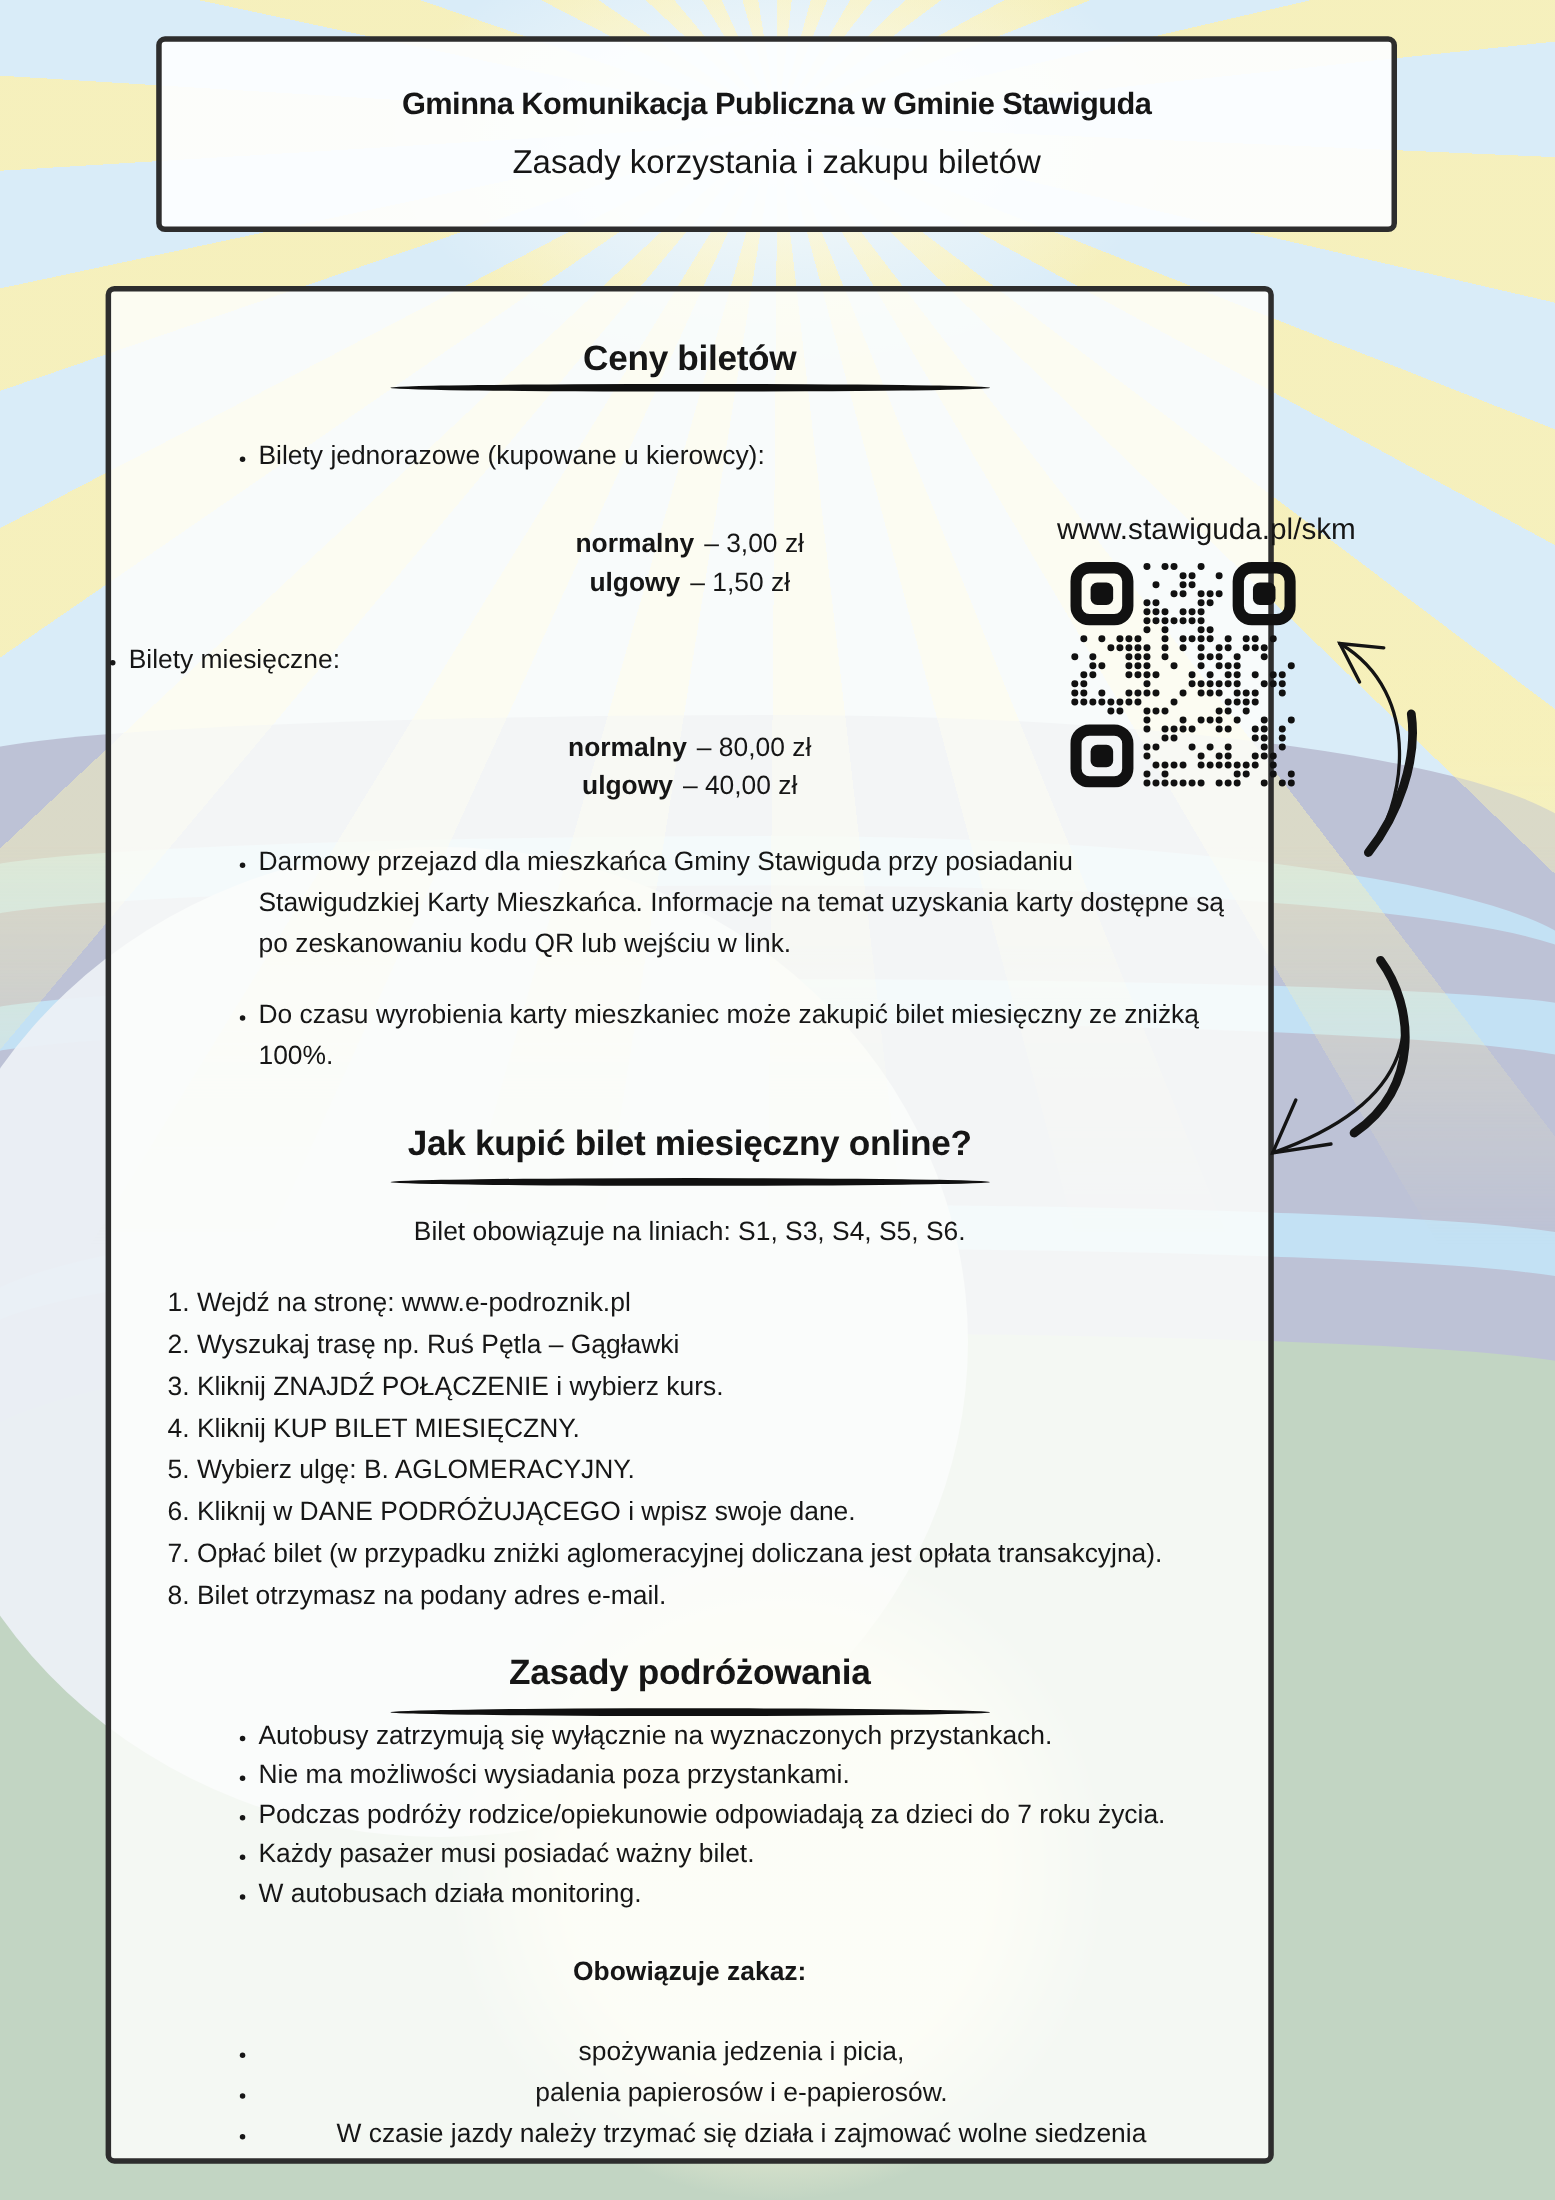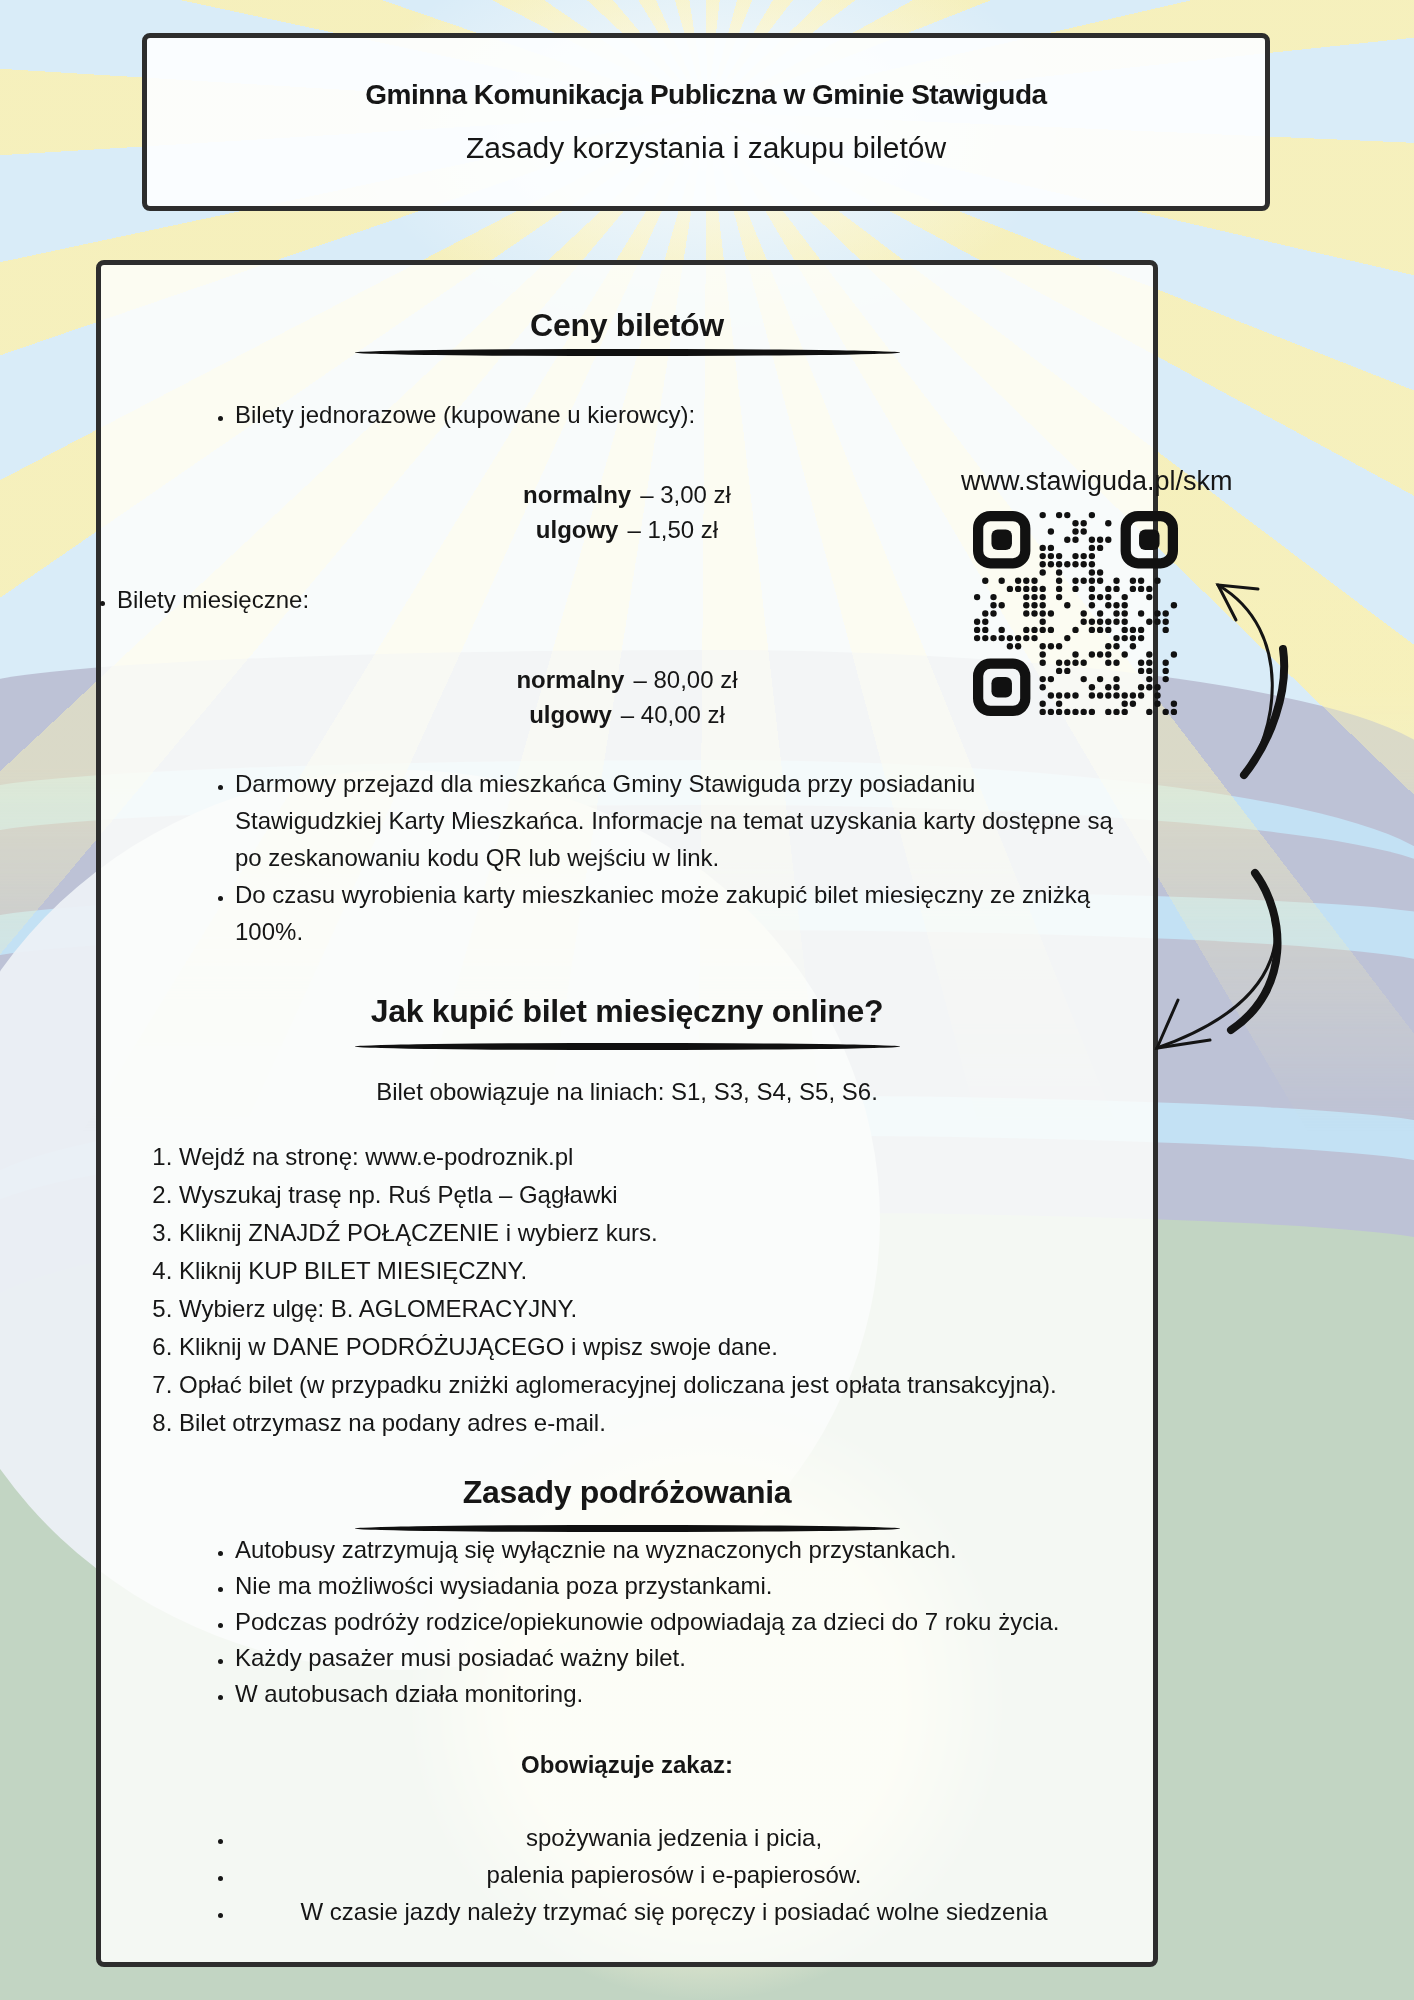--- a/index.html
+++ b/index.html
@@ -72,21 +72,21 @@
   ul.blist{margin:0;padding:0 40px 0 134px;list-style:disc outside;}
   ul.blist li{font-size:24px;line-height:36px;}
   ul.blist li::marker{font-size:18px;}
   #h-prices{margin-top:10px;}
   #single-ul{margin-top:41px;}
   .price-block{margin-top:44px;text-align:center;font-size:24px;line-height:35px;}
   .price-block .pv{margin-left:9px;}
   #monthly-ul{margin-top:35px;padding-left:16px;}
   #price-monthly{margin-top:44px;}
   #notes-ul{margin-top:33px;}
-  #notes-ul li{line-height:37px;}
+  #notes-ul li{line-height:37px;margin-top:28px;}
   #h-online{margin-top:41px;}
   #div2{margin-top:12px;}
   #line-info{margin:24px 0 0 0;text-align:center;font-size:24px;line-height:36px;}
   ol#steps{margin:28px 0 0 0;padding:0 30px 0 78px;list-style:decimal outside;}
   ol#steps li{font-size:24px;line-height:38px;}
   #h-rules{margin-top:30px;}
   #div3{margin-top:13px;}
   #rules-ul{}
   #ban-head{margin:35px 0 0 0;text-align:center;font-weight:bold;font-size:24px;line-height:36px;}
   #bans-ul{margin-top:36px;}
@@ -178,21 +178,21 @@
     <li>Podczas podróży rodzice/opiekunowie odpowiadają za dzieci do 7 roku życia.</li>
     <li>Każdy pasażer musi posiadać ważny bilet.</li>
     <li>W autobusach działa monitoring.</li>
   </ul>
 
   <p id="ban-head">Obowiązuje zakaz:</p>
 
   <ul class="blist" id="bans-ul">
     <li>spożywania jedzenia i picia,</li>
     <li>palenia papierosów i e-papierosów.</li>
-    <li>W czasie jazdy należy trzymać się poręczy i posiadać wolne siedzenia</li>
+    <li>W czasie jazdy należy trzymać się działa i zajmować wolne siedzenia</li>
   </ul>
 
   <div id="qr-block">
     <div id="qr-caption">www.stawiguda.pl/skm</div>
     <svg id="qr-svg" viewBox="0 0 200 200" aria-hidden="true">
       <g id="qr-dots">
           <circle cx="68" cy="4" r="3.1"></circle>
           <circle cx="84" cy="4" r="3.1"></circle>
           <circle cx="92" cy="4" r="3.1"></circle>
           <circle cx="116" cy="4" r="3.1"></circle>

